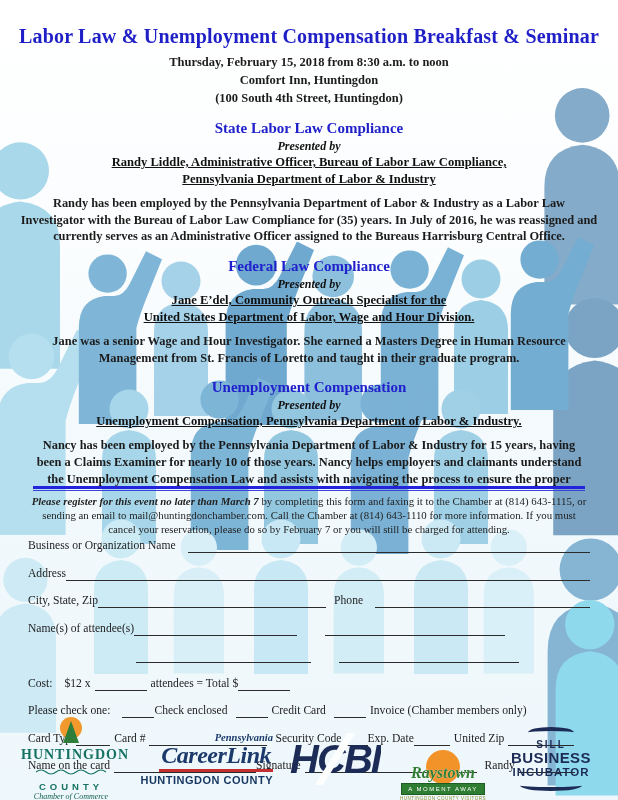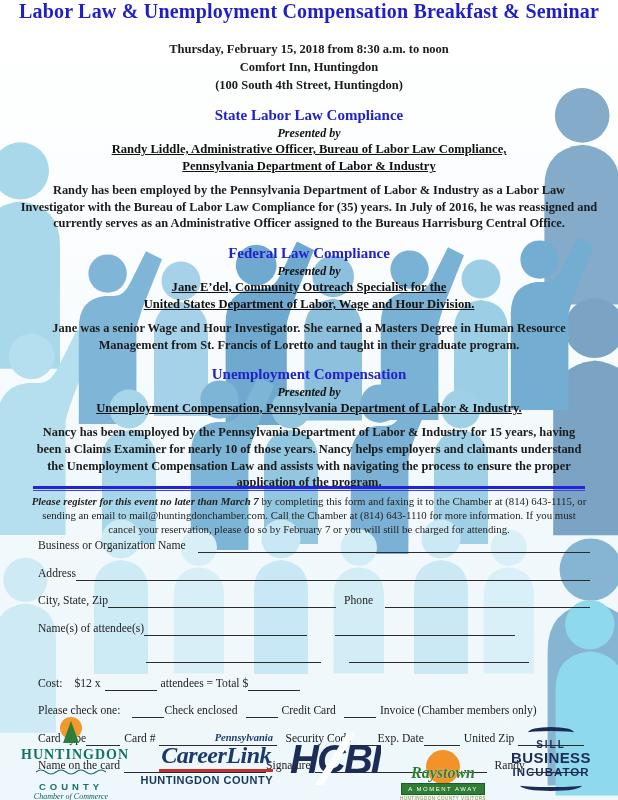--- a/index.html
+++ b/index.html
@@ -7,38 +7,38 @@
   body {
     font-family:"Liberation Serif","DejaVu Serif",serif;
     background:linear-gradient(180deg,#ffffff 0%,#fbfdfe 30%,#f2f9fc 60%,#eef7fb 100%);
     position:relative; overflow:hidden; color:#111;
   }
   .bg-art { position:absolute; left:0; top:0; z-index:0; }
   .layer { position:absolute; left:0; width:618px; z-index:1; }
 
   
   .upper { top:0; height:486px; overflow:hidden; text-align:center; }
-  .title { font-size:20px; font-weight:bold; color:#1f1fc8; letter-spacing:.2px; }
-  .meta  { margin-top:18px; font-size:12.5px; font-weight:bold; line-height:1.42; color:#1c1c1c; }
+  .title { margin-top:25px; font-size:20px; font-weight:bold; color:#1f1fc8; letter-spacing:.2px; }
+  .meta  { margin-top:6px; font-size:12.5px; font-weight:bold; line-height:1.42; color:#1c1c1c; }
   .session-heading { margin-top:13px; font-size:15px; font-weight:bold; color:#2121cc; }
   .presented { margin-top:2px; font-size:12px; font-weight:bold; font-style:italic; }
   .presenter { font-size:12.6px; font-weight:bold; text-decoration:underline; line-height:1.35; }
   .bio { margin:7px auto 0; font-size:12.4px; font-weight:bold; line-height:1.34; color:#1b1b1b; }
   .bio.w1 { max-width:578px; }
   .bio.w2 { max-width:528px; }
   .bio.w3 { max-width:556px; }
 
   
   .notice-block { top:486px; }
   .rule { width:552px; margin:0 auto; height:5px; border-top:3px solid #2323dd; border-bottom:1px solid #3d43da; }
   .notice { margin:3px auto 0; max-width:562px; font-size:10.8px; line-height:1.3; text-align:center; color:#222; }
   .notice .lead { font-weight:bold; font-style:italic; }
 
   
-  .form-block { top:540px; padding:0 28px 0 38px; font-size:11.6px; color:#222; }
+  .form-block { top:540px; padding:0 28px 0 28px; font-size:11.6px; color:#222; }
   .frow { display:flex; align-items:flex-end; margin-bottom:14.5px; white-space:nowrap; }
   .frow .lbl { line-height:1.1; }
   .b { display:inline-block; border-bottom:1px solid #2b2b2b; height:13px; }
   .b.grow { flex:1; }
   .sp4{width:4px;} .sp8{width:8px;} .sp12{width:12px;} .sp28{width:28px;}
   .indent { width:108px; }
 
   
   .logos { top:712px; display:flex; justify-content:center; align-items:center; gap:16px; }
   .logo { text-align:center; }

